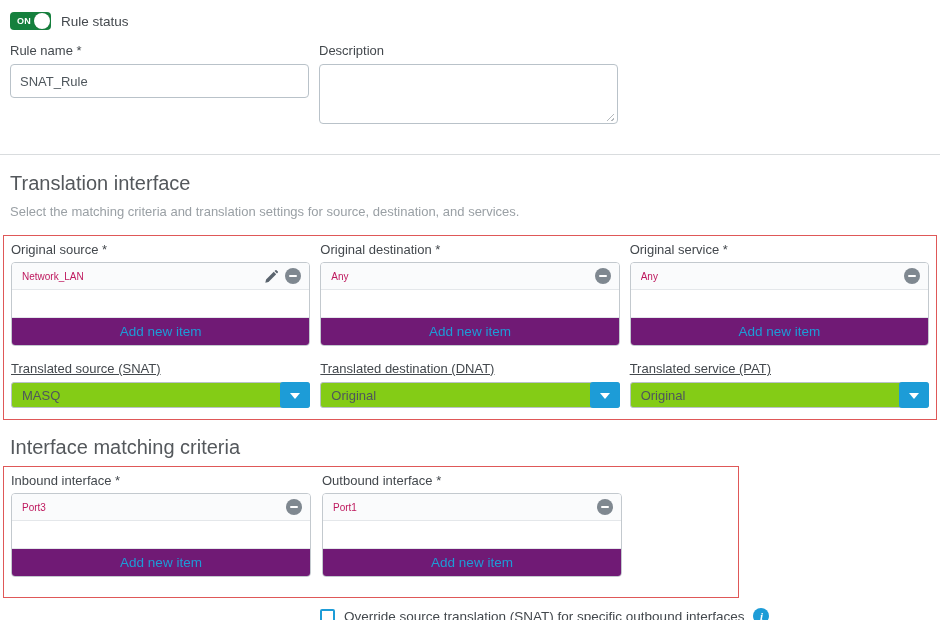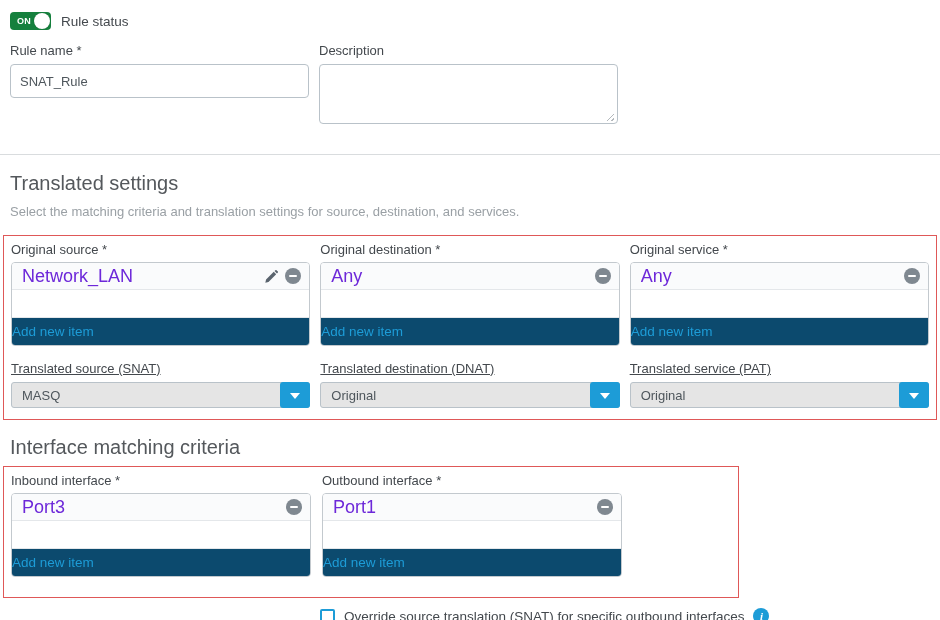--- a/index.html
+++ b/index.html
@@ -42,37 +42,37 @@
   .grid3 { display: grid; grid-template-columns: repeat(3, 1fr); column-gap: 10px; }
   .grid2 { display: grid; grid-template-columns: 300px 300px; column-gap: 11px; }
 
   .col-label { font-size: 13px; color: #43484d; display: block; }
 
   
   .listbox { margin-top: 5px; height: 84px; border: 1px solid #c3c9ce; border-radius: 4px;
             background: #fff; display: flex; flex-direction: column; overflow: hidden; }
   .item-row { flex: 0 0 27px; display: flex; align-items: center; padding: 0 8px 0 10px;
             background: #fafbfc; border-bottom: 1px solid #e4e7ea; }
-  .item-name { flex: 1; color: #6d28d9; font-size: 18px; white-space: nowrap; overflow: hidden; }
+  .item-name { flex: 1; color: #be185d; font-size: 10px; white-space: nowrap; overflow: hidden; }
   .item-icons { display: flex; align-items: center; gap: 5px; }
   .pencil { width: 16px; height: 16px; cursor: pointer; display: flex; align-items: center; }
   .pencil svg { width: 15px; height: 15px; fill: #5a646e; }
   .minus-circle { width: 16px; height: 16px; border-radius: 50%; background: #7f8890;
             position: relative; cursor: pointer; flex: 0 0 auto; }
   .minus-circle::after { content: ""; position: absolute; left: 4px; top: 7px; width: 8px;
             height: 2px; background: #fff; border-radius: 1px; }
   .list-spacer { flex: 1 1 auto; background: #fff; }
-  .add-row { flex: 0 0 28px; background: #0c4a6e; border-top: 1px solid #e4e7ea;
-            display: flex; align-items: center; justify-content: flex-start; cursor: pointer; }
+  .add-row { flex: 0 0 28px; background: #701a75; border-top: 1px solid #e4e7ea;
+            display: flex; align-items: center; justify-content: center; cursor: pointer; }
   .add-row span { color: #1d9cd7; font-size: 13.5px; }
 
   
   .trans-label { margin-top: 15px; text-decoration: underline; }
   .select { position: relative; margin-top: 6px; height: 26px; border: 1px solid #b9c2c9;
-            border-radius: 3px; background: #e5e5e5; cursor: pointer; }
+            border-radius: 3px; background: #84cc16; cursor: pointer; }
   .select .value { position: absolute; left: 10px; top: 5px; font-size: 13px; color: #4e565c; }
   .select .btn { position: absolute; right: -1px; top: -1px; bottom: -1px; width: 30px;
             background: #1d9cd7; border-radius: 3px; display: flex; align-items: center;
             justify-content: center; }
   .chevron-down { width: 0; height: 0; border-left: 5px solid transparent;
             border-right: 5px solid transparent; border-top: 6px solid #fff; margin-top: 2px; }
 
   .heading2 { margin-top: 16px; margin-bottom: 7px; }
 
   
@@ -104,21 +104,21 @@
     <label class="field-label">Description</label>
     <div class="textarea-wrap">
       <textarea class="textarea" style=""></textarea>
       <span class="resize-grip"></span>
     </div>
   </div>
 </div>
 
 <hr class="divider">
 
-<h2 class="section-heading">Translated settings</h2>
+<h2 class="section-heading">Translation interface</h2>
 <p class="section-sub">Select the matching criteria and translation settings for source, destination, and services.</p>
 
 <div class="red-box">
   <div class="grid3">
 
     <div>
       <span class="col-label">Original source *</span>
       <div class="listbox">
         <div class="item-row">
           <span class="item-name">Network_LAN</span>

